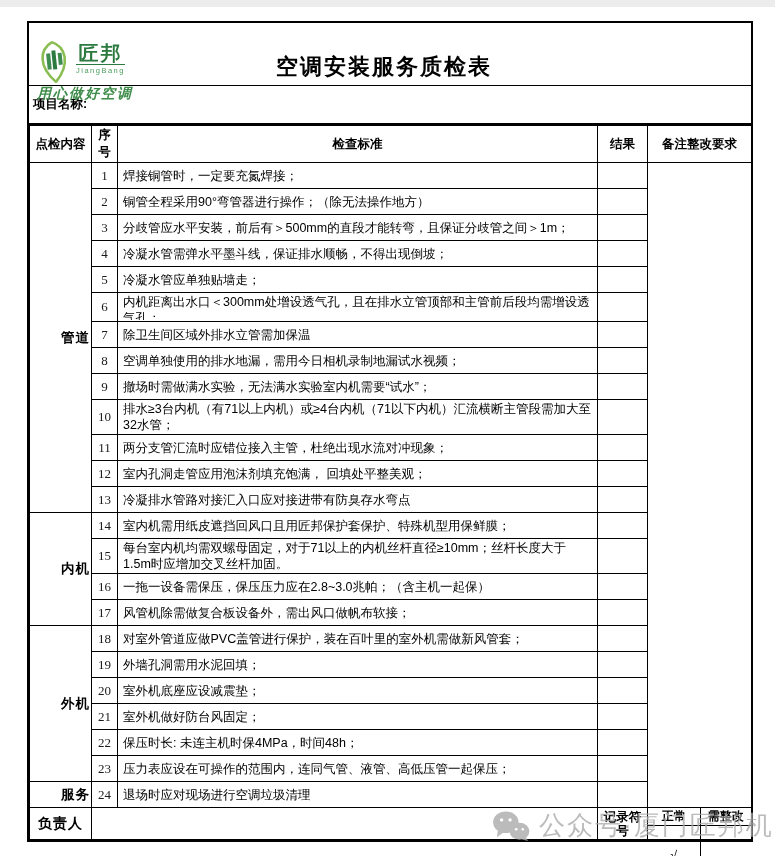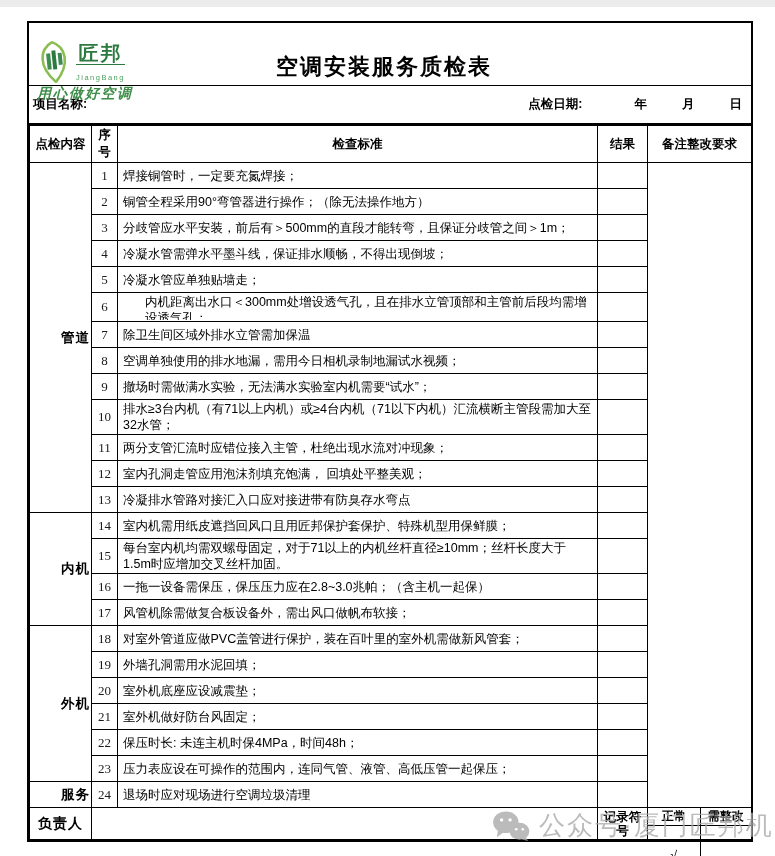--- a/index.html
+++ b/index.html
@@ -14,21 +14,21 @@
     position:absolute;left:27px;top:21px;width:722px;
     border:2px solid #000;background:#fff;
   }
   
   .title-bar{position:relative;height:62px;}
   .logo-block{position:absolute;left:8px;top:18px;}
   .logo-row{display:flex;align-items:flex-start;}
   .logo-mark{width:34px;height:42px;transform:rotate(-6deg);}
   .brand-text{margin-left:5px;margin-top:2px;display:flex;flex-direction:column;align-items:center;}
   .brand-cn{font-size:20px;font-weight:bold;color:#2c7a3f;letter-spacing:2px;line-height:20px;}
-  .brand-en{font-size:7.5px;color:#4a9e5c;letter-spacing:1.5px;border-top:1.5px solid #2c7a3f;padding-top:8px;margin-top:1px;width:100%;text-align:center;}
+  .brand-en{font-size:7.5px;color:#4a9e5c;letter-spacing:1.5px;border-top:1.5px solid #2c7a3f;padding-top:1px;margin-top:1px;width:100%;text-align:center;}
   .tagline{font-size:14px;color:#3f8d4a;font-style:italic;font-weight:bold;letter-spacing:2px;margin-top:2px;font-family:"DejaVu Serif",serif;}
   .doc-title{
     position:absolute;left:0;right:12px;bottom:3px;text-align:center;
     font-size:22px;font-weight:bold;letter-spacing:2px;
   }
   
   .meta-row{
     height:40px;border-top:1px solid #000;border-bottom:2px solid #000;
     display:flex;align-items:center;font-size:12.5px;font-weight:bold;
     padding:0 4px;box-sizing:border-box;
@@ -39,21 +39,21 @@
   .date-d{margin-left:35px;margin-right:5px;}
   
   table{border-collapse:collapse;table-layout:fixed;width:722px;}
   th,td{border:1px solid #000;box-sizing:border-box;}
   thead th{height:36px;font-size:12.5px;font-weight:bold;text-align:center;background:#fff;}
   tbody td{height:26px;vertical-align:middle;}
   .group-cell{font-size:13.5px;font-weight:bold;text-align:right;letter-spacing:1px;}
   .no-cell{text-align:center;font-family:"Liberation Serif","DejaVu Serif",serif;font-size:13px;color:#1a1a1a;}
   .std-cell{padding:1px 5px;}
   .std-text{font-size:12.5px;line-height:16px;text-align:left;}
-  .std-text.clip{max-height:26px;overflow:hidden;margin-left:22px;}
+  .std-text.clip{max-height:26px;overflow:hidden;}
   .result-cell{background:#fff;}
   .remark-cell{background:#fff;}
   
   .owner-cell{height:31px;text-align:center;font-size:14px;font-weight:bold;letter-spacing:1px;}
   .record-cell{text-align:center;font-size:12.5px;font-weight:bold;line-height:14px;padding:0;}
   .record-cell div{width:42px;margin:0 auto;}
   .marks-cell{padding:0;vertical-align:top;}
   .marks-grid{display:grid;grid-template-columns:1fr 1fr;height:31px;}
   .mark-col{display:flex;flex-direction:column;}
   .mark-col + .mark-col{border-left:1px solid #000;gap:44px;}
@@ -87,26 +87,20 @@
           <span class="brand-en">JiangBang</span>
         </div>
       </div>
       <div class="tagline">用心做好空调</div>
     </div>
     <div class="doc-title">空调安装服务质检表</div>
   </div>
 
   <div class="meta-row">
     <span>项目名称:</span>
-    <span class="date-group">
-      <span>点检日期:</span>
-      <span class="date-y">年</span>
-      <span class="date-m">月</span>
-      <span class="date-d">日</span>
-    </span>
   </div>
 
   <table>
     <colgroup>
       <col style="width:62px">
         <col style="width:26px">
         <col style="width:480px">
         <col style="width:50px">
         <col style="width:104px">
     </colgroup>

